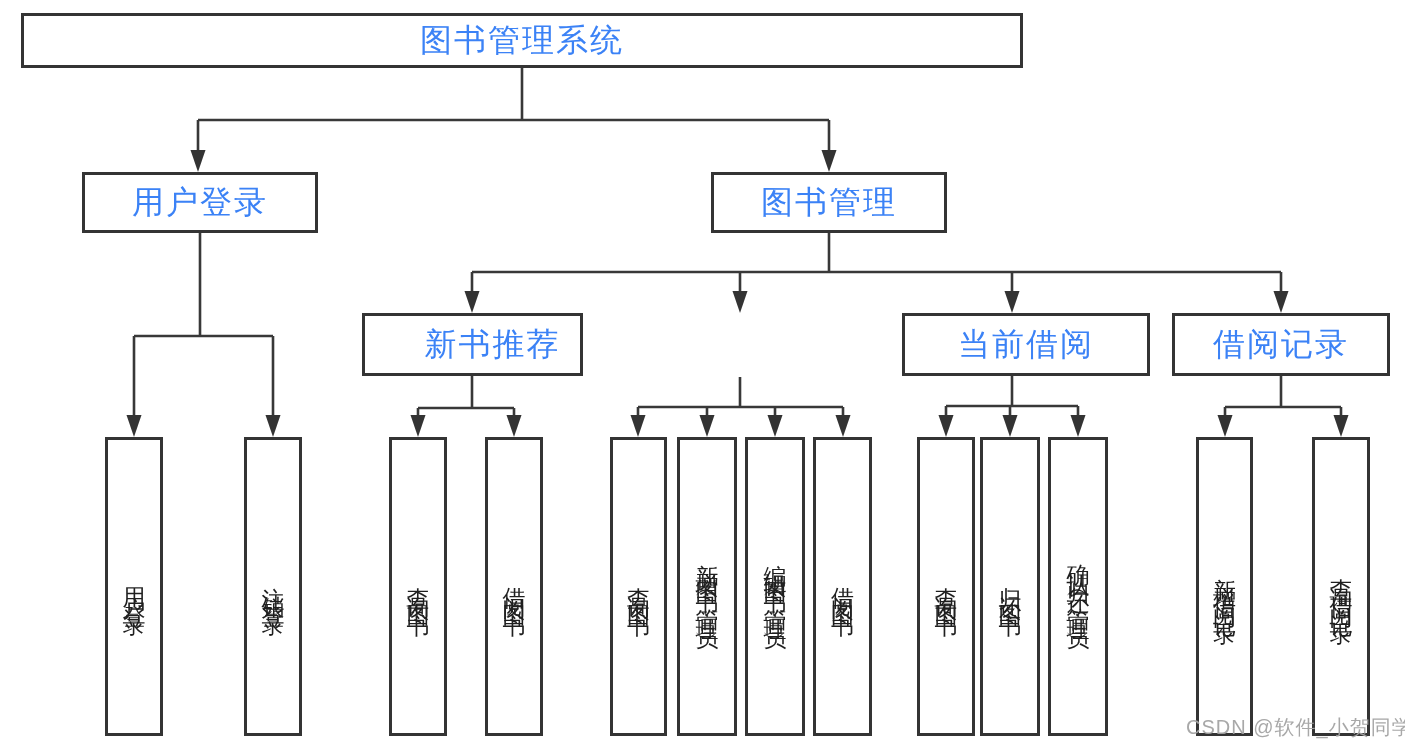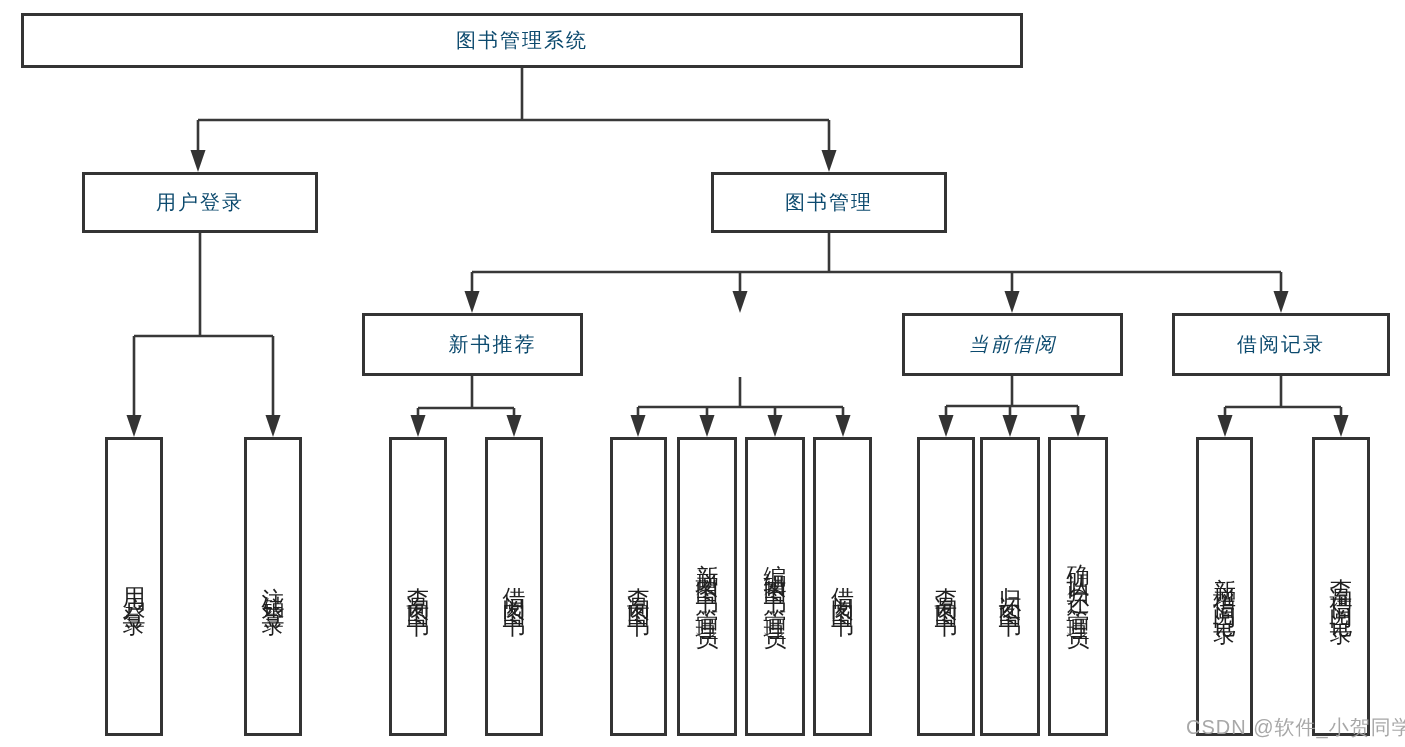--- a/index.html
+++ b/index.html
@@ -28,24 +28,24 @@
     box-sizing: border-box;
     border: 3px solid #343434;
     background: #ffffff;
     display: flex;
     align-items: center;
     justify-content: center;
     color: #1f1f1f;
     z-index: 2;
   }
   .h-label {
-    font-size: 20px;
+    font-size: 32px;
     letter-spacing: 2px;
     white-space: nowrap;
-    color: #0c4a6e;
+    color: #3b82f6;
   }
   .v-label {
     writing-mode: vertical-rl;
     font-size: 23px;
     letter-spacing: 9px;
     line-height: 1;
     white-space: nowrap;
     color: #1f1f1f;
     max-height: 290px;
   }
@@ -125,21 +125,21 @@
   <div class="box" style="left:82px; top:172px; width:236px; height:61px;">
     <span class="h-label">用户登录</span>
   </div>
   <div class="box" style="left:711px; top:172px; width:236px; height:61px;">
     <span class="h-label">图书管理</span>
   </div>
 
   <div class="box" style="left:362px; top:313px; width:221px; height:63px;padding-left:40px;">
     <span class="h-label">新书推荐</span>
   </div>
-  <div class="box" style="left:902px; top:313px; width:221px; height:63px;font-style:italic;">
+  <div class="box" style="left:902px; top:313px; width:248px; height:63px;">
     <span class="h-label">当前借阅</span>
   </div>
   <div class="box" style="left:1172px; top:313px; width:218px; height:63px;">
     <span class="h-label">借阅记录</span>
   </div>
 
   <div class="box" style="left:105px; top:437px; width:58px; height:299px;">
     <span class="v-label">用户登录</span>
   </div>
   <div class="box" style="left:244px; top:437px; width:58px; height:299px;">

